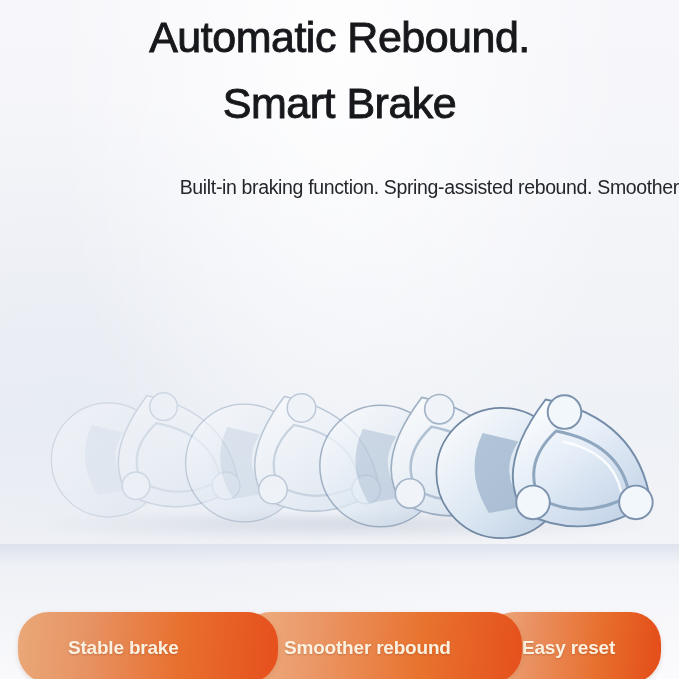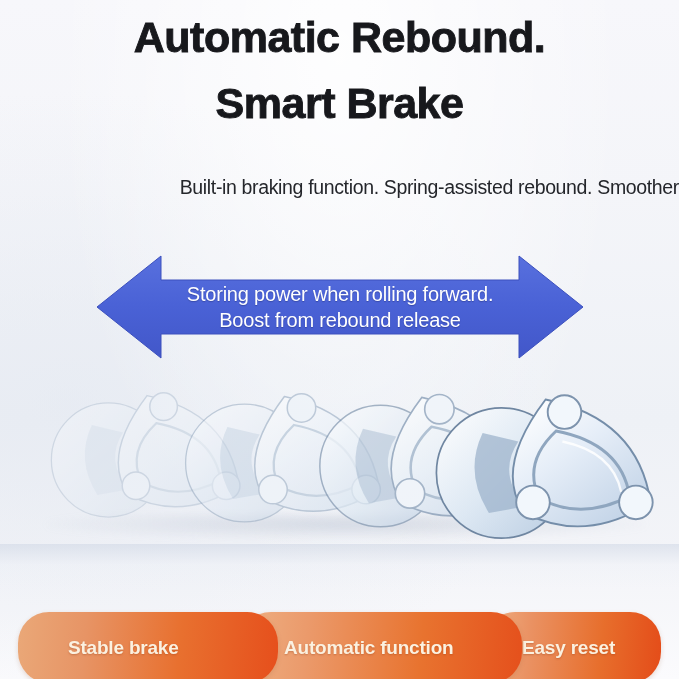--- a/index.html
+++ b/index.html
@@ -29,21 +29,21 @@
     pointer-events:none;
   }
 
   
   .headline-block{
     position:absolute; top:16px; left:0; width:100%;
     text-align:center; z-index:6;
   }
   .headline{
     color:#17181c;
-    font-weight:700;
+    font-weight:400;
     letter-spacing:-0.5px;
     line-height:1.02;
     -webkit-text-stroke:0.9px #17181c;
   }
   .headline-1{ font-size:43px; }
   .headline-2{ font-size:43px; margin-top:22px; }
 
   .subtitle{
     position:absolute; top:176px; left:0; width:100%;
     text-align:right;
@@ -146,37 +146,20 @@
 
 <div id="poster">
 
   <div class="headline-block">
     <div class="headline headline-1">Automatic Rebound.</div>
     <div class="headline headline-2">Smart Brake</div>
   </div>
 
   <div class="subtitle">Built-in braking function. Spring-assisted rebound. Smoother</div>
 
-  <div class="arrow-wrap">
-    <svg viewBox="0 0 486 110" preserveAspectRatio="none">
-      <defs>
-        <linearGradient id="arrGrad" x1="0" y1="0" x2="0" y2="1">
-          <stop offset="0%" stop-color="#5870de"></stop>
-          <stop offset="48%" stop-color="#4a62d6"></stop>
-          <stop offset="100%" stop-color="#4257c9"></stop>
-        </linearGradient>
-      </defs>
-      <polygon points="0,55 64,4 64,28 422,28 422,4 486,55 422,106 422,82 64,82 64,106" fill="url(#arrGrad)" stroke="#3c50bd" stroke-width="1"></polygon>
-    </svg>
-
-    <div class="arrow-text">
-      <span class="arrow-line">Storing power when rolling forward.</span>
-      <span class="arrow-line">Boost from rebound release</span>
-    </div>
-  </div>
 
   <div class="product-stage">
     <div class="ground-shadow"></div>
     <div class="surface-line"></div>
 
     <div class="ghost" style="left:44px; opacity:.34; transform:scale(.92); transform-origin:left top;">
       <svg viewBox="0 0 230 175">
         <defs>
           <linearGradient id="gDiscA" x1="0" y1="0" x2="1" y2="1">
             <stop offset="0%" stop-color="#ffffff"></stop>
@@ -271,20 +254,20 @@
         <circle cx="198" cy="128" r="16" fill="#f2f7fc" stroke="#7d93ad" stroke-width="1.8"></circle>
       </svg>
     </div>
   </div>
 
   <div class="feature-bar">
     <div class="pill pill-1">
       <span class="pill-label">Stable brake</span>
     </div>
     <div class="pill pill-2">
-      <span class="pill-label">Automatic function</span>
+      <span class="pill-label">Smoother rebound</span>
     </div>
     <div class="pill pill-3">
       <span class="pill-label">Easy reset</span>
     </div>
   </div>
 
 </div>
 
 </body></html>

